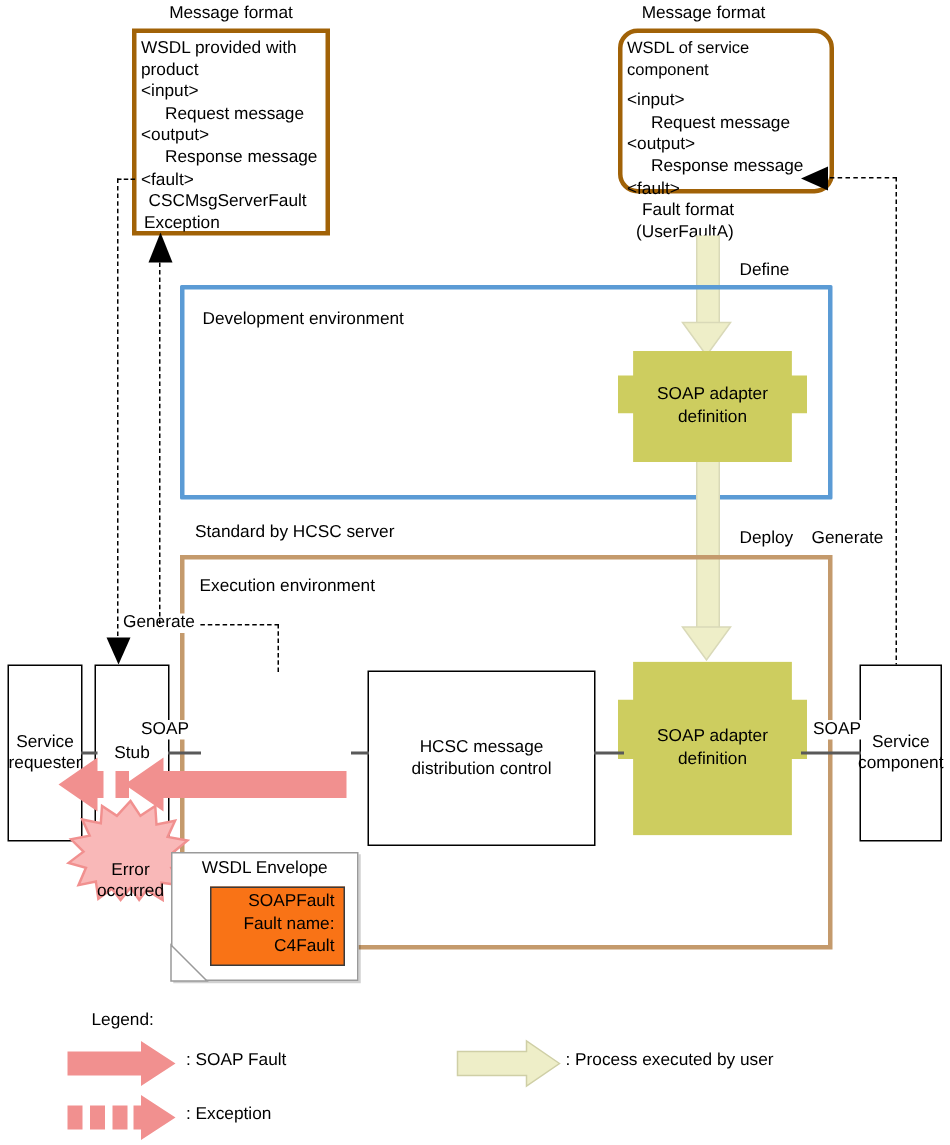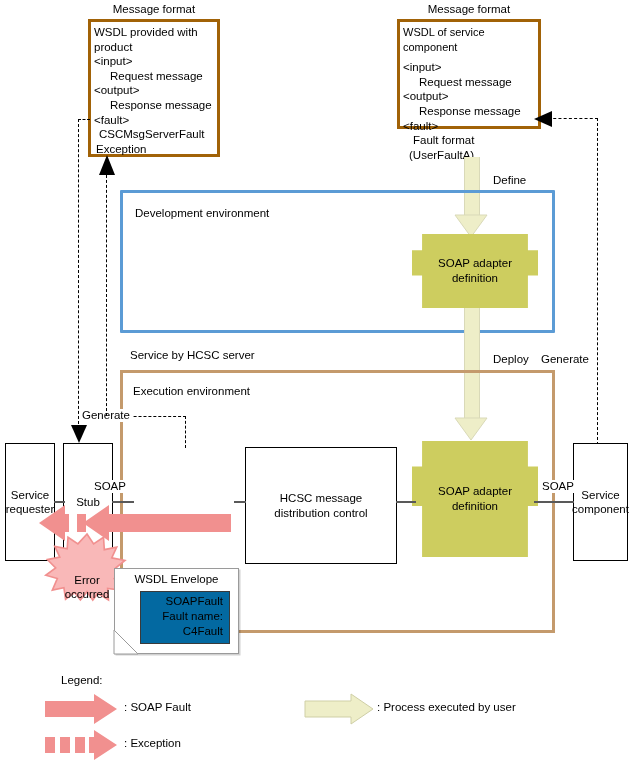--- a/index.html
+++ b/index.html
@@ -103,21 +103,21 @@
 
   
   .note{
     background:#fff;
     border:1px solid #9a9a9a;
     box-sizing:border-box;
     box-shadow:1.5px 1.5px 0 rgba(0,0,0,.18);
   }
   .note-inner{
     border:1.5px solid #3a3a3a;
-    background:#0369a1;
+    background:#f97316;
     box-sizing:border-box;
     font-size:11.5px;
     line-height:15px;
     text-align:right;
     padding:2px 6px 3px 4px;
   }
 
   
   .legend-label{font-size:11.5px;}
   svg{display:block;overflow:visible;}
@@ -149,21 +149,21 @@
     <div>&lt;output&gt;</div>
     <div class="indent">Response message</div>
     <div>&lt;fault&gt;</div>
     <div style="padding-left:5px;">CSCMsgServerFault</div>
     <div style="padding-left:2px;">Exception</div>
   </div>
 
   <div class="abs" style="left:397px;top:3px;width:144px;">
     <div class="mf-title">Message format</div>
   </div>
-  <div class="abs mf-box" style="left:397px;top:19px;width:144px;height:110px;">
+  <div class="abs mf-box" style="left:412px;top:19px;width:144px;height:110px;border-radius:13px;">
     <div style="font-size:11px;">WSDL of service component</div>
     <div style="height:6px;"></div>
     <div>&lt;input&gt;</div>
     <div class="indent">Request message</div>
     <div>&lt;output&gt;</div>
     <div class="indent">Response message</div>
     <div>&lt;fault&gt;</div>
     <div style="padding-left:10px;">Fault format</div>
     <div style="padding-left:6px;">(UserFaultA)</div>
   </div>
@@ -180,21 +180,21 @@
   <div class="abs notched" style="left:412px;top:234px;width:126px;height:74px;">
     <span style="white-space:pre-line;">SOAP adapter
 definition</span>
   </div>
 
   <div class="abs parrow-v" style="left:464px;top:308px;width:14px;height:113px;border-left:1px solid #d9d9b8;border-right:1px solid #d9d9b8;"></div>
   <svg class="abs" style="left:455px;top:418px;" width="32" height="22" viewBox="0 0 32 22">
     <polygon points="0,0 32,0 16,22" fill="#eeeec8" stroke="#d9d9b8" stroke-width="1"></polygon>
   </svg>
 
-  <div class="abs env-label" style="left:130px;top:349px;"><span>Service by HCSC server</span></div>
+  <div class="abs env-label" style="left:130px;top:349px;"><span>Standard by HCSC server</span></div>
   <div class="abs" style="left:493px;top:349px;"><span class="txt">Deploy</span></div>
   <div class="abs" style="left:541px;top:349px;"><span class="txt">Generate</span></div>
 
   <div class="abs env-exec" style="left:120px;top:370px;width:435px;height:263px;"></div>
   <div class="abs env-label" style="left:133px;top:385px;"><span>Execution environment</span></div>
 
   <div class="abs dash-h" style="left:99px;top:416px;width:87px;"></div>
 
   <div class="abs dash-v" style="left:185px;top:416px;height:32px;"></div>
   <div class="abs chip" style="left:80px;top:409px;"><span>Generate</span></div>

